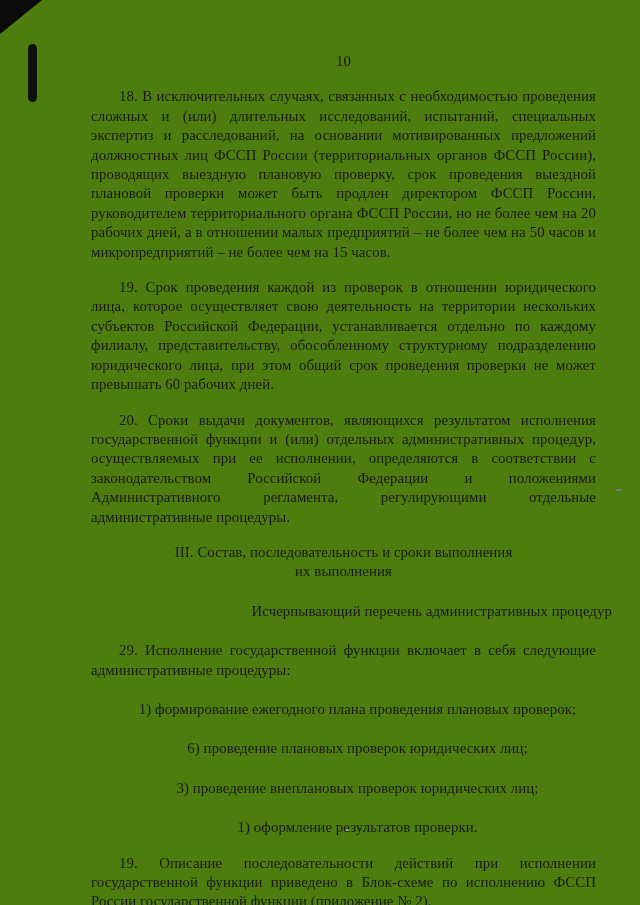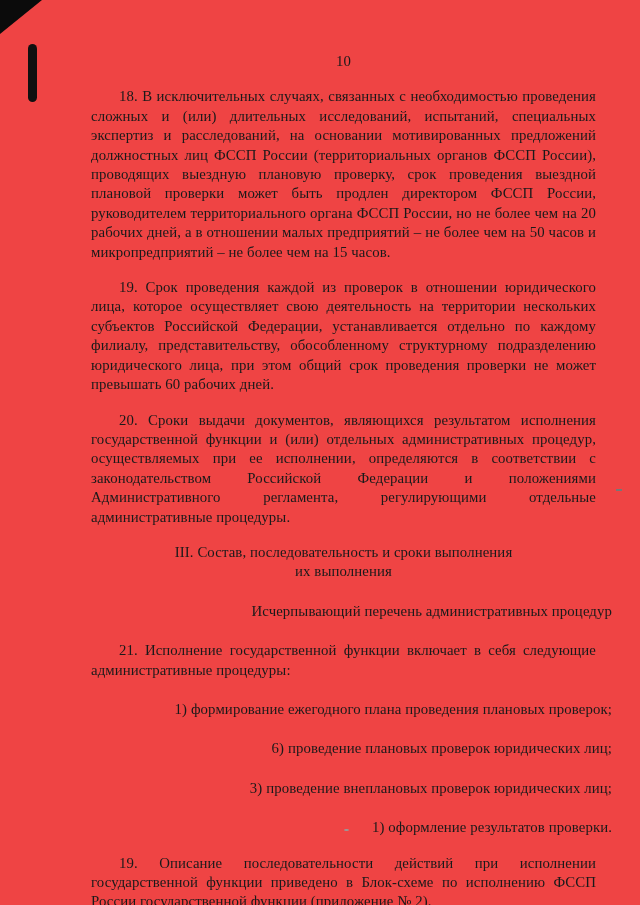--- a/index.html
+++ b/index.html
@@ -7,21 +7,21 @@
   body {
     width: 640px;
     height: 905px;
     background: #e8e8e8;
     font-family: "Liberation Serif", "DejaVu Serif", serif;
   }
   .page {
     position: relative;
     width: 640px;
     height: 905px;
-    background: #ef4444;
+    background: #4d7c0f;
     overflow: hidden;
     color: #1a1a1a;
   }
   
   .artifact-corner {
     position: absolute;
     top: 0; left: 0;
     width: 0; height: 0;
     border-top: 34px solid #0b0b0b;
     border-right: 42px solid transparent;
@@ -77,21 +77,21 @@
   }
   .subheading {
     text-align: right;
     margin-top: 20px;
   }
   .p21 {
     margin-top: 20px !important;
   }
   .list-item {
     padding-left: 28px;
-    text-align: right;
+    text-align: center;
     margin-top: 20px;
   }
 </style>
 </head>
 <body>
 
 <div class="page">
 
   <div class="artifact-corner"></div>
   <div class="artifact-corner-edge"></div>
@@ -109,21 +109,21 @@
 
     <p class="para">20. Сроки выдачи документов, являющихся результатом исполнения государственной функции и (или) отдельных административных процедур, осуществляемых при ее исполнении, определяются в соответствии с законодательством Российской Федерации и положениями Административного регламента, регулирующими отдельные административные процедуры.</p>
 
     <div class="heading">
       <div>III. Состав, последовательность и сроки выполнения</div>
       <div>их выполнения</div>
     </div>
 
     <div class="subheading">Исчерпывающий перечень административных процедур</div>
 
-    <p class="para p21">21. Исполнение государственной функции включает в себя следующие административные процедуры:</p>
+    <p class="para p21">29. Исполнение государственной функции включает в себя следующие административные процедуры:</p>
 
     <div class="list">
       <div class="list-item">1) формирование ежегодного плана проведения плановых проверок;</div>
       <div class="list-item">6) проведение плановых проверок юридических лиц;</div>
       <div class="list-item">3) проведение внеплановых проверок юридических лиц;</div>
       <div class="list-item">1) оформление результатов проверки.</div>
     </div>
 
     <p class="para">19. Описание последовательности действий при исполнении государственной функции приведено в Блок-схеме по исполнению ФССП России государственной функции (приложение № 2).</p>
 

